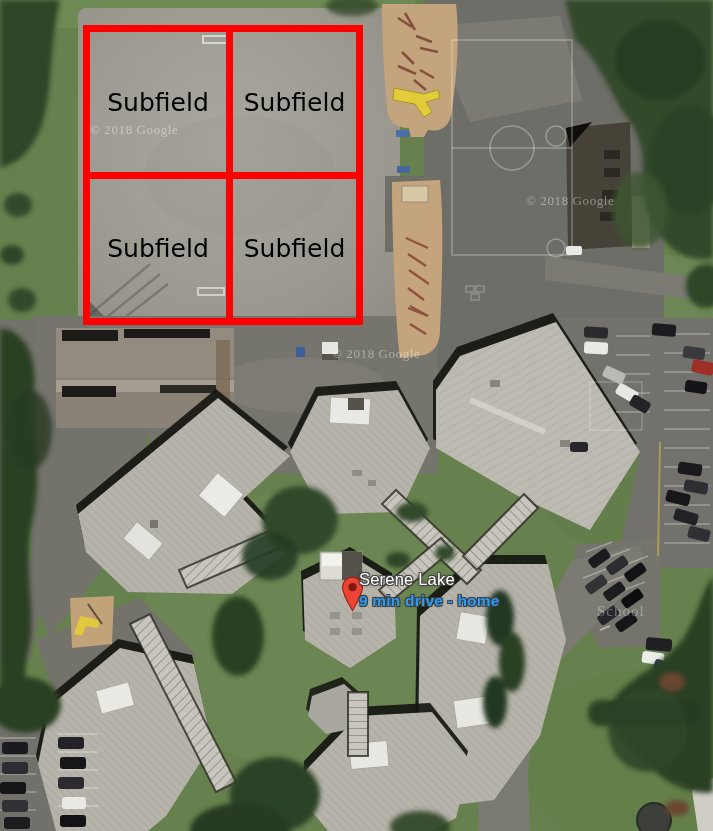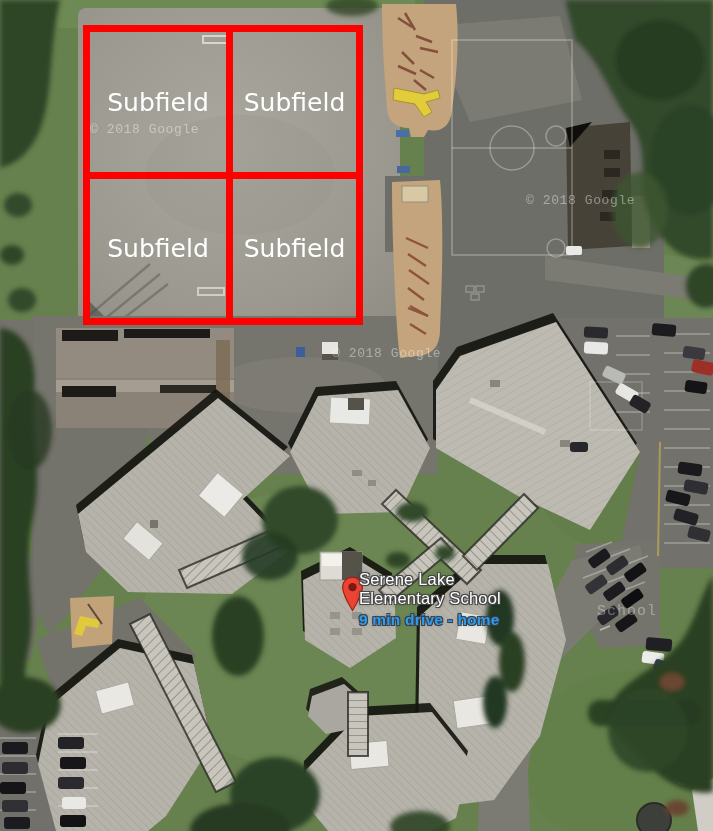--- a/index.html
+++ b/index.html
@@ -6,35 +6,35 @@
   .stage{
     position:relative;width:713px;height:831px;overflow:hidden;
     background:#67814e;font-family:"Liberation Sans",sans-serif;
     user-select:none;
   }
   .stage svg.sat{position:absolute;left:0;top:0;}
   
   .wm{
     position:absolute;color:rgba(255,255,255,0.40);font-size:13px;
     letter-spacing:.6px;white-space:nowrap;pointer-events:none;
-    font-family:Liberation Mono, monospace;
+    font-family:Liberation Serif, serif;
   }
   .wm.big{font-size:15px;color:rgba(255,255,255,0.34);letter-spacing:1px;}
   
   .grid{
     position:absolute;left:83px;top:25px;width:280px;height:300px;
     border:7px solid #ff0000;box-sizing:border-box;
   }
   .grid .vline{position:absolute;left:136px;top:0;width:7px;height:100%;background:#ff0000;}
   .grid .hline{position:absolute;left:0;top:140px;width:100%;height:7px;background:#ff0000;}
   .grid .cell{
     position:absolute;display:flex;align-items:center;justify-content:center;
   }
   .grid .cell span{
-    font-family:"DejaVu Sans",sans-serif;font-size:25px;color:#ffffff;
+    font-family:"DejaVu Sans",sans-serif;font-size:25px;color:#000000;
   }
   .cell.c1{left:0;top:0;width:136px;height:140px;}
   .cell.c2{left:143px;top:0;width:123px;height:140px;}
   .cell.c3{left:0;top:147px;width:136px;height:139px;}
   .cell.c4{left:143px;top:147px;width:123px;height:139px;}
   
   .marker{position:absolute;left:341px;top:576px;width:200px;}
   .marker .pin{position:absolute;left:0;top:0;}
   .marker .label{
     position:absolute;left:18px;top:-6px;white-space:nowrap;
@@ -354,18 +354,17 @@
       </div>
   </div>
 
   <div class="marker">
     <svg class="pin" width="23" height="37" viewBox="0 0 24 38">
       <path d="M12 1 C6 1 1.6 5.6 1.6 11.3 c0 7.6 10.4 24.4 10.4 24.4 s10.4 -16.8 10.4 -24.4 C22.4 5.6 18 1 12 1 Z" fill="#EA4435" stroke="#A61B10" stroke-width="1.2"></path>
       <circle cx="12" cy="11.3" r="4.4" fill="#7E180E"></circle>
     </svg>
     <div class="label">
       <div>Serene Lake</div>
-      <div>Elementary School</div>
       <div class="drive">9 min drive - home</div>
     </div>
   </div>
 
 </div>
 
 </body></html>

